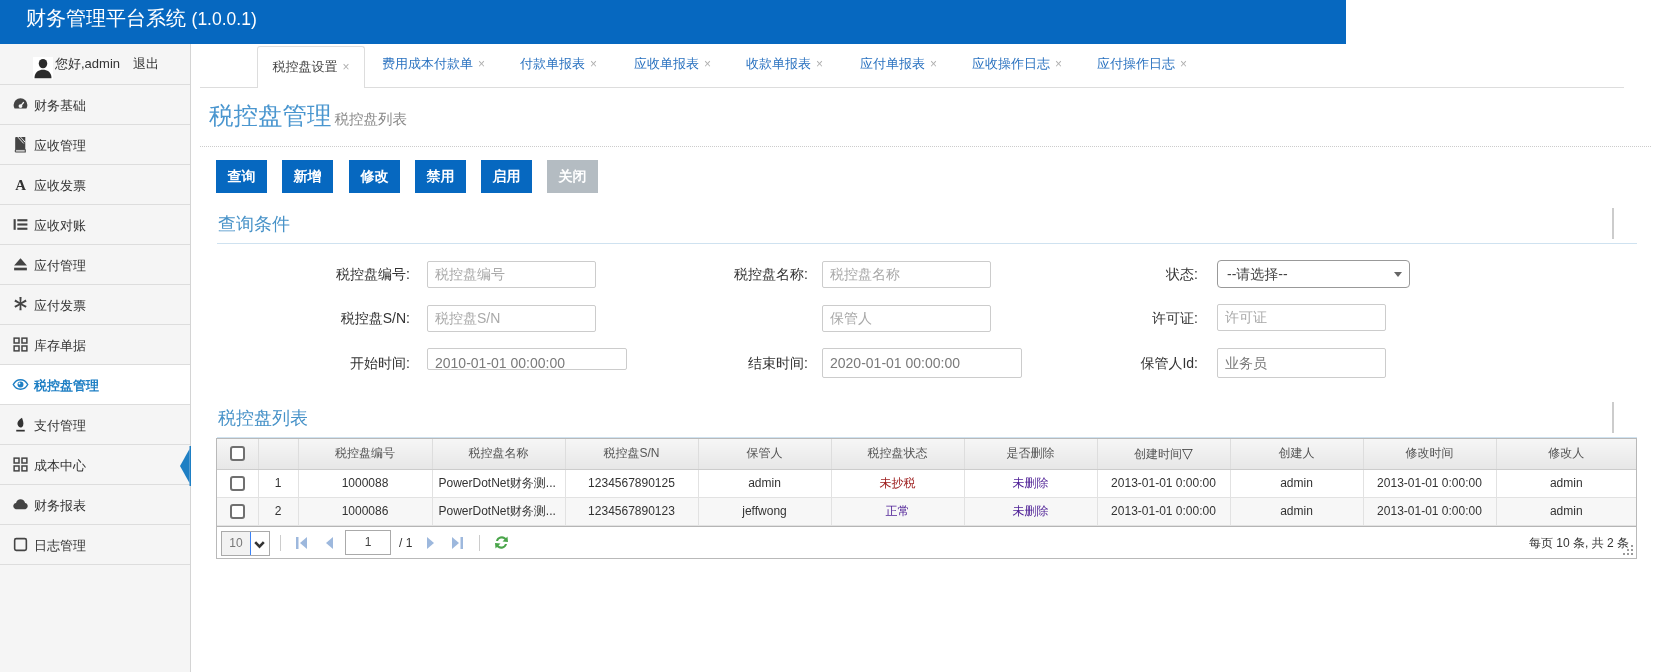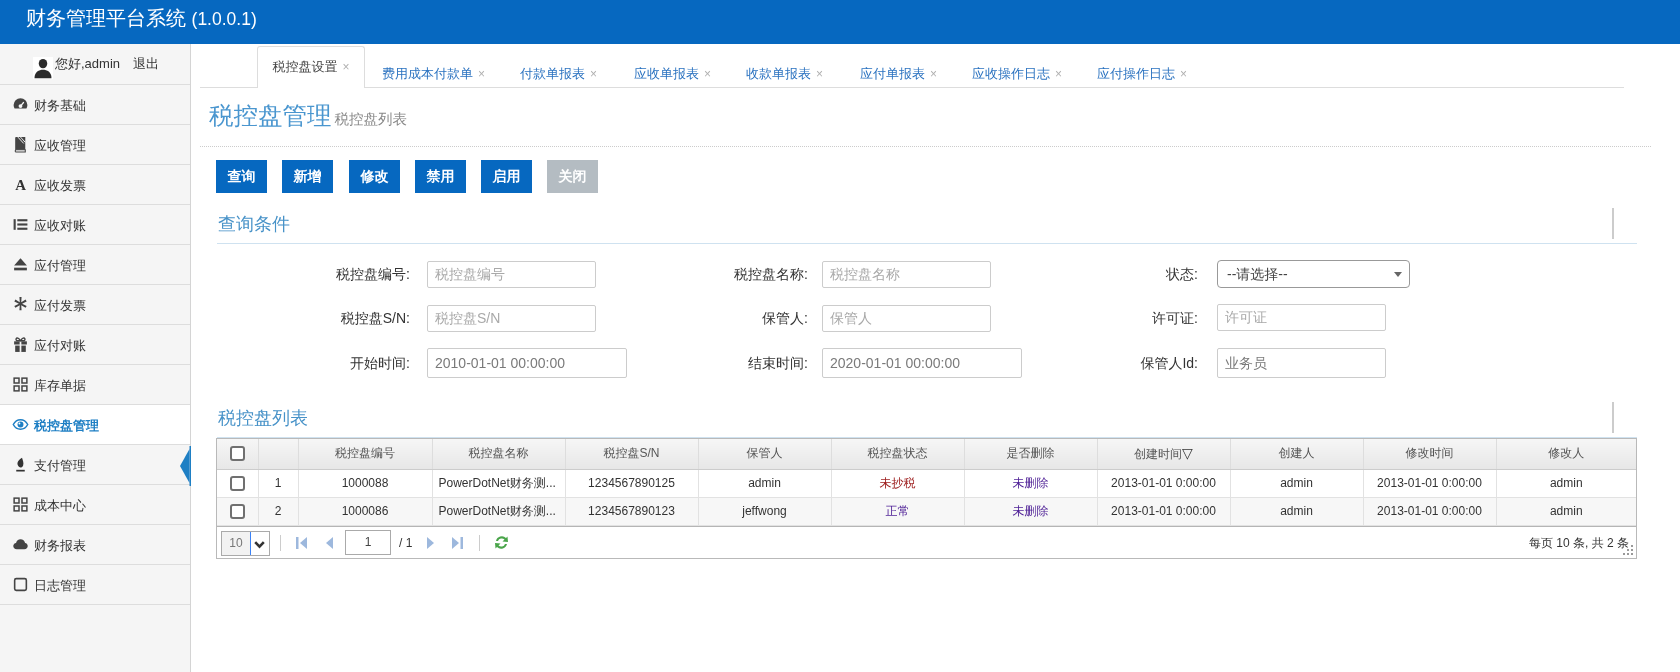--- a/index.html
+++ b/index.html
@@ -1,40 +1,40 @@
 <!DOCTYPE html>
 <html><head>
 <meta charset="utf-8">
 <style>
 * { margin:0; padding:0; box-sizing:border-box; }
 html,body { width:1680px; height:672px; font-family:"Liberation Sans",sans-serif; background:#fff; overflow:hidden; }
 #page { position:relative; width:1680px; height:672px; }
 
 
-#topbar { position:absolute; left:0; top:0; width:1680px; height:44px; background:#0668c0; }
+#topbar { position:absolute; left:0; top:0; width:1346px; height:44px; background:#0668c0; }
 #topbar .t { position:absolute; left:26px; top:0; line-height:37px; color:#fff; font-size:20px; }
 
 
 #sidebar { position:absolute; left:0; top:44px; width:191px; height:628px; background:#f5f5f5; border-right:1px solid #d4d4d4; }
 .srow { position:relative; height:40px; border-bottom:1px solid #ddd; line-height:41px; font-size:13px; color:#333; background:#f5f5f5; }
 .srow .ic { position:absolute; left:12px; top:11px; width:17px; height:17px; }
 .srow .tx { position:absolute; left:34px; top:0; }
 #userrow { height:41px; line-height:40px; }
 #userrow .ic { left:33px; top:13px; width:20px; height:22px; background:#fff; }
 #userrow .tx { left:55px; }
 #userrow .out { position:absolute; left:133px; top:0; }
 .srow.active { background:#fff; color:#1e7fc4; font-weight:bold; }
 #sarrow { position:absolute; left:180px; top:446px; width:12px; height:40px; }
 
 
 #tabstrip { position:absolute; left:200px; top:44px; width:1489px; height:44px; background:#fff; }
 #tabline { position:absolute; left:0; top:43px; width:1424px; height:1px; background:#ddd; }
 #activetab { position:absolute; left:57px; top:2px; width:108px; height:42px; background:#fff; border:1px solid #ddd; border-bottom:none; border-radius:3px 3px 0 0; text-align:center; line-height:40px; font-size:13px; color:#444; z-index:2; }
 #activetab:after { content:""; position:absolute; left:0; right:0; bottom:-1px; height:2px; background:#fff; }
-.tab { position:absolute; top:2px; height:42px; line-height:55px; font-size:13px; color:#2a72c0; white-space:nowrap; }
+.tab { position:absolute; top:2px; height:42px; line-height:36px; font-size:13px; color:#2a72c0; white-space:nowrap; }
 .tx-x { color:#b0b0b0; font-size:12px; margin-left:5px; }
 
 
 #content { position:absolute; left:191px; top:88px; width:1489px; height:584px; background:#fff; }
 
 #pgtitle { position:absolute; left:18px; top:11px; font-size:24.5px; color:#4a96cf; }
 #pgtitle .sub { font-size:14.5px; color:#888; margin-left:3px; }
 #dotline { position:absolute; left:9px; top:58px; width:1451px; border-bottom:1px dotted #ccc; }
 
 .btn { position:absolute; top:72px; width:51px; height:33px; background:#0668c0; color:#fff; font-size:14px; font-weight:bold; text-align:center; line-height:33px; }
@@ -129,29 +129,20 @@
         <span class="tx">应付管理</span>
       </div>
     <div class="srow">
         <svg class="ic" viewBox="0 0 16 16">
           <path d="M7 1 L9 1 L8.7 5.8 L12.8 3.4 L13.8 5.1 L9.5 7.2 L13.8 9.3 L12.8 11 L8.7 8.6 L9 13.4 L7 13.4 L7.3 8.6 L3.2 11 L2.2 9.3 L6.5 7.2 L2.2 5.1 L3.2 3.4 L7.3 5.8 Z" fill="#444"></path>
         </svg>
         <span class="tx">应付发票</span>
       </div>
     <div class="srow">
         <svg class="ic" viewBox="0 0 16 16">
-          <rect x="2" y="5" width="12" height="3" fill="#444"></rect>
-          <rect x="3" y="9" width="10" height="6" fill="#444"></rect>
-          <rect x="7.2" y="5" width="1.6" height="10" fill="#f5f5f5"></rect>
-          <path d="M4.5 4.5 C3 3.5 4 1.5 5.5 2 C7 2.5 7.5 4 8 4.5 C8.5 4 9 2.5 10.5 2 C12 1.5 13 3.5 11.5 4.5 Z" fill="none" stroke="#444" stroke-width="1.3"></path>
-        </svg>
-        <span class="tx">应付对账</span>
-      </div>
-    <div class="srow">
-        <svg class="ic" viewBox="0 0 16 16">
           <g fill="none" stroke="#444" stroke-width="1.4">
             <rect x="2" y="2" width="4.6" height="4.6"></rect>
             <rect x="9.4" y="2" width="4.6" height="4.6"></rect>
             <rect x="2" y="9.4" width="4.6" height="4.6"></rect>
             <rect x="9.4" y="9.4" width="4.6" height="4.6"></rect>
           </g>
         </svg>
         <span class="tx">库存单据</span>
       </div>
     <div class="srow active">
@@ -227,27 +218,26 @@
 
     <div class="flabel" style="left:25px; top:173px; width:194px;">税控盘编号:</div>
     <div class="finput ph" style="left:236px; top:173px; width:169px;">税控盘编号</div>
     <div class="flabel" style="left:420px; top:173px; width:197px;">税控盘名称:</div>
     <div class="finput ph" style="left:631px; top:173px; width:169px;">税控盘名称</div>
     <div class="flabel" style="left:807px; top:173px; width:200px;">状态:</div>
     <div class="fselect" style="left:1026px; top:172px; width:193px;">--请选择--<span class="arr"></span></div>
 
     <div class="flabel" style="left:25px; top:217px; width:194px;">税控盘S/N:</div>
     <div class="finput ph" style="left:236px; top:217px; width:169px;">税控盘S/N</div>
-    <div class="flabel" style="left:420px; top:217px; width:197px;">保管人:</div>
     <div class="finput ph" style="left:631px; top:217px; width:169px;">保管人</div>
     <div class="flabel" style="left:807px; top:217px; width:200px;">许可证:</div>
     <div class="finput ph" style="left:1026px; top:216px; width:169px;">许可证</div>
 
     <div class="flabel" style="left:25px; top:262px; width:194px;">开始时间:</div>
-    <div class="finput" style="left:236px; top:260px; width:200px; height:30px; line-height:28px;">2010-01-01 00:00:00</div>
+    <div class="finput" style="left:236px; top:260px; width:200px; height:22px; line-height:28px;">2010-01-01 00:00:00</div>
     <div class="flabel" style="left:420px; top:262px; width:197px;">结束时间:</div>
     <div class="finput" style="left:631px; top:260px; width:200px; height:30px; line-height:28px;">2020-01-01 00:00:00</div>
     <div class="flabel" style="left:807px; top:262px; width:200px;">保管人Id:</div>
     <div class="finput" style="left:1026px; top:260px; width:169px; height:30px; line-height:28px;">业务员</div>
 
     <div class="sechd" style="top:320px">税控盘列表</div>
     <div class="secline" style="top:349px"></div>
     <div class="sectick" style="top:314px"></div>
 
     <div id="grid">

